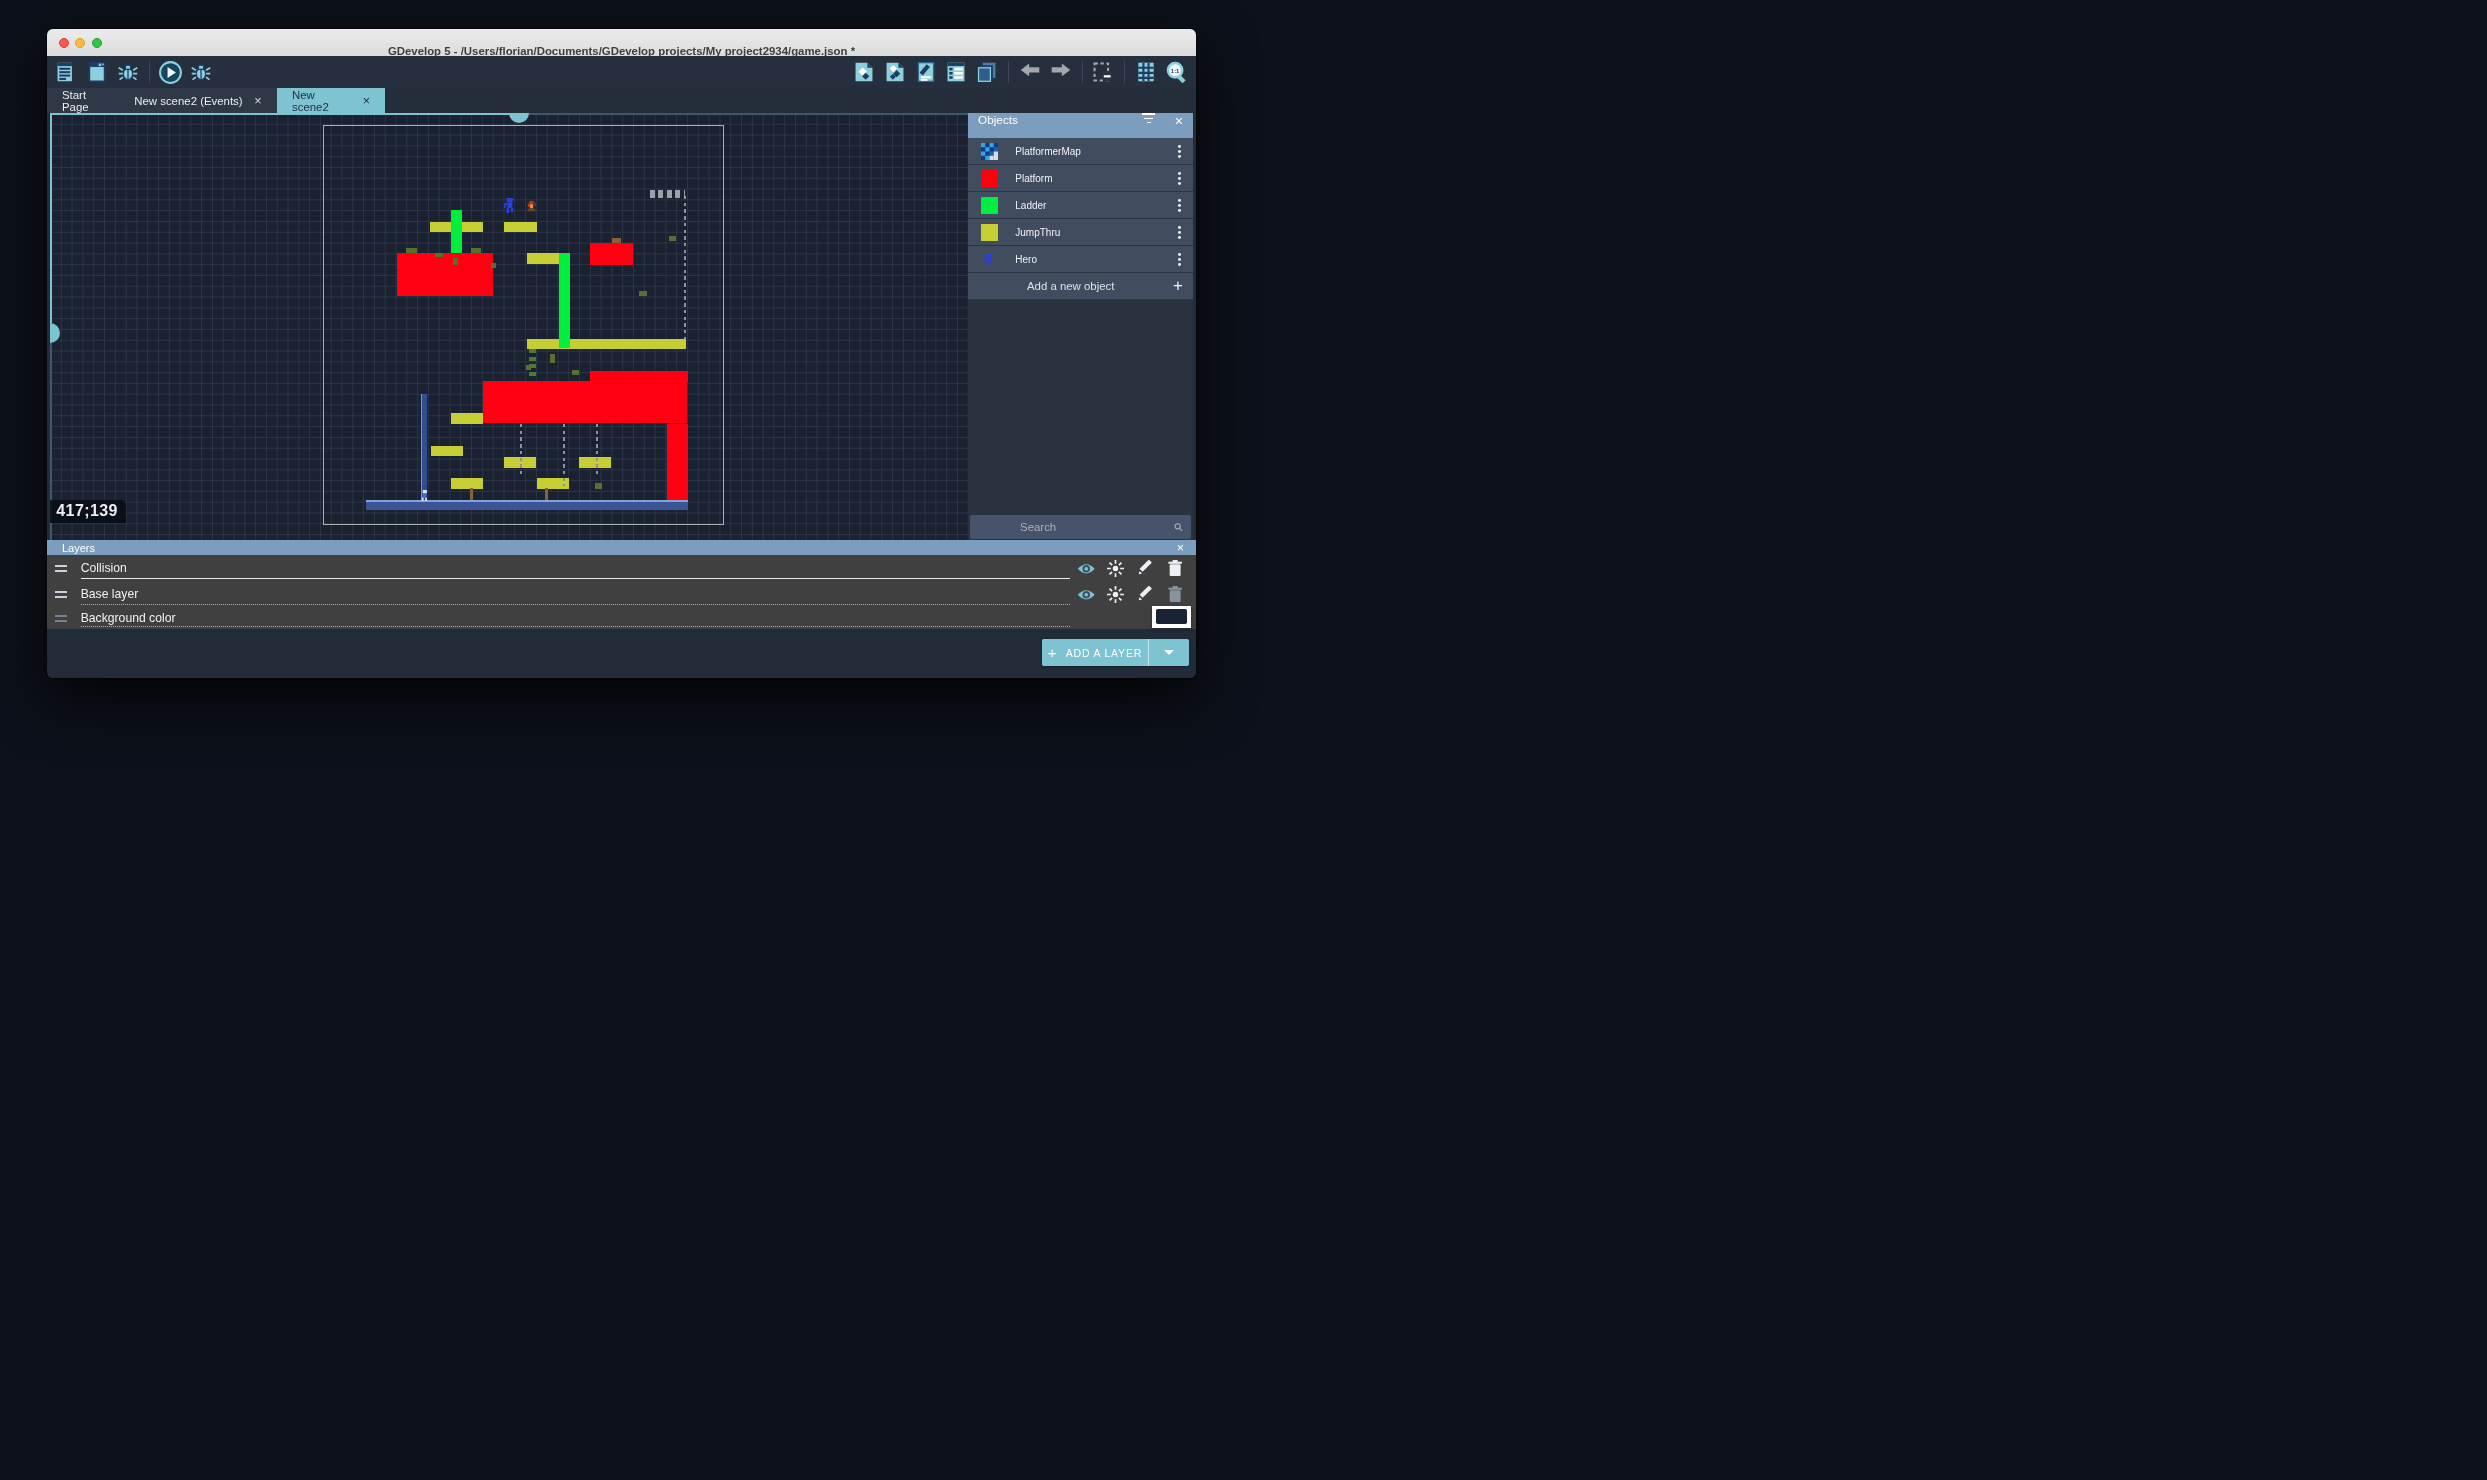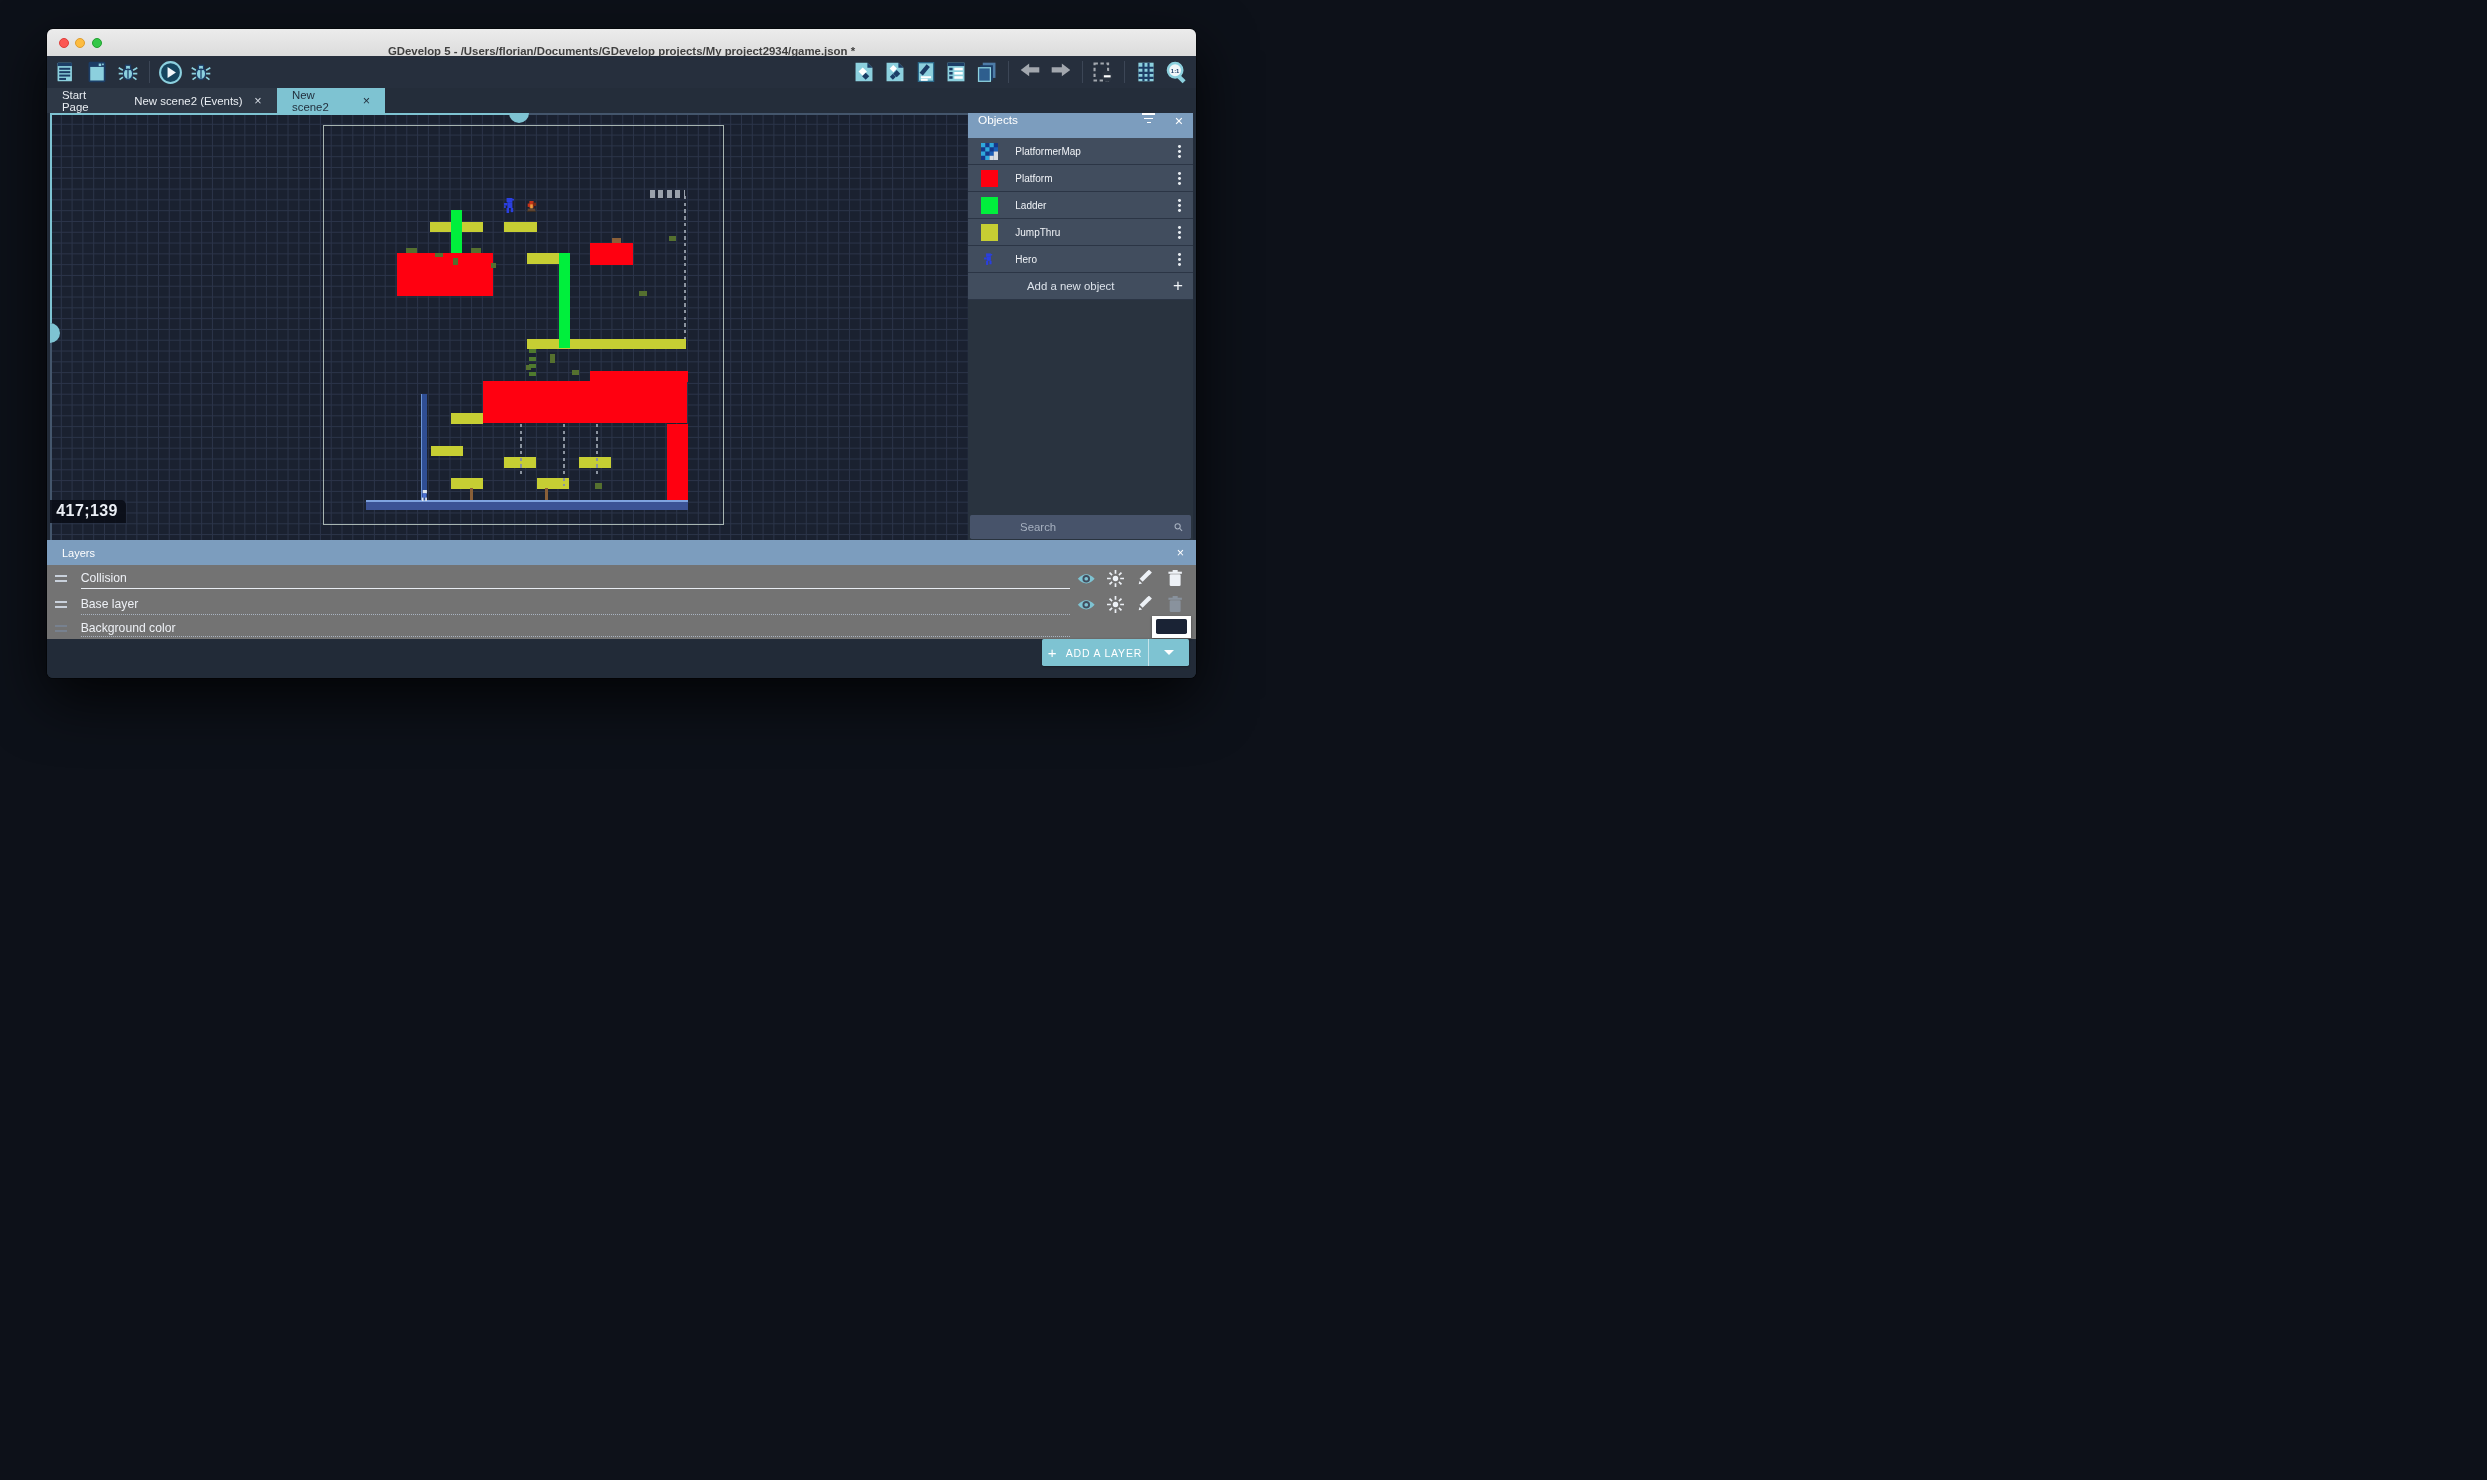--- a/index.html
+++ b/index.html
@@ -91,25 +91,25 @@
   .plus { color:#F2F5F9; font-size:17px; font-weight:400; }
 
   .search-box { position:absolute; left:1.7px; right:1.7px; bottom:1.7px; height:23.6px; background:#47536A;
                 display:flex; align-items:center; padding:0 8.4px; border-radius:1.7px; }
   .search-box input { flex:1; background:transparent; border:none; outline:none;
                       color:#E8ECF2; font-size:11.4px; font-family:"Liberation Sans",sans-serif;margin-left:42px; }
   .search-box input::placeholder { color:#A7B1C0; }
 
   
   .layers-panel { position:absolute; left:0; top:511px; width:100%; height:138px; background:#222B38; }
-  .layers-header { height:25px; background:#7C9DBE; display:flex; align-items:center;
+  .layers-header { height:15px; background:#7C9DBE; display:flex; align-items:center;
                    color:#fff; font-size:11px; padding:0 11.8px 0 15px; }
   .layers-header .lh-title { flex:1; }
   .lh-x { color:#fff; font-size:12.6px; cursor:pointer; }
-  .layer-rows { background:#737373; }
+  .layer-rows { background:#404040; }
   .layer-row { position:relative; display:flex; align-items:center; padding-left:8.4px; }
   .drag-handle { width:11.8px; display:flex; flex-direction:column; gap:2.5px; margin-right:13.5px; cursor:grab; }
   .drag-handle div { height:2.1px; background:#C9D1DB; }
   .drag-handle.dim div { background:#77818F; }
   .layer-label { color:#EEF1F6; font-size:12.2px; }
   .underline { position:absolute; left:34px; right:126px; bottom:2.5px; }
   .underline.solid { border-bottom:1.3px solid #E9EDF3; }
   .underline.dotted { border-bottom:1.7px dotted #A9B3C0; }
   .layer-icons { position:absolute; right:11.8px; display:flex; gap:11px; align-items:center; }
   .layer-icons .icon-btn { width:18.5px; height:18.5px; }

